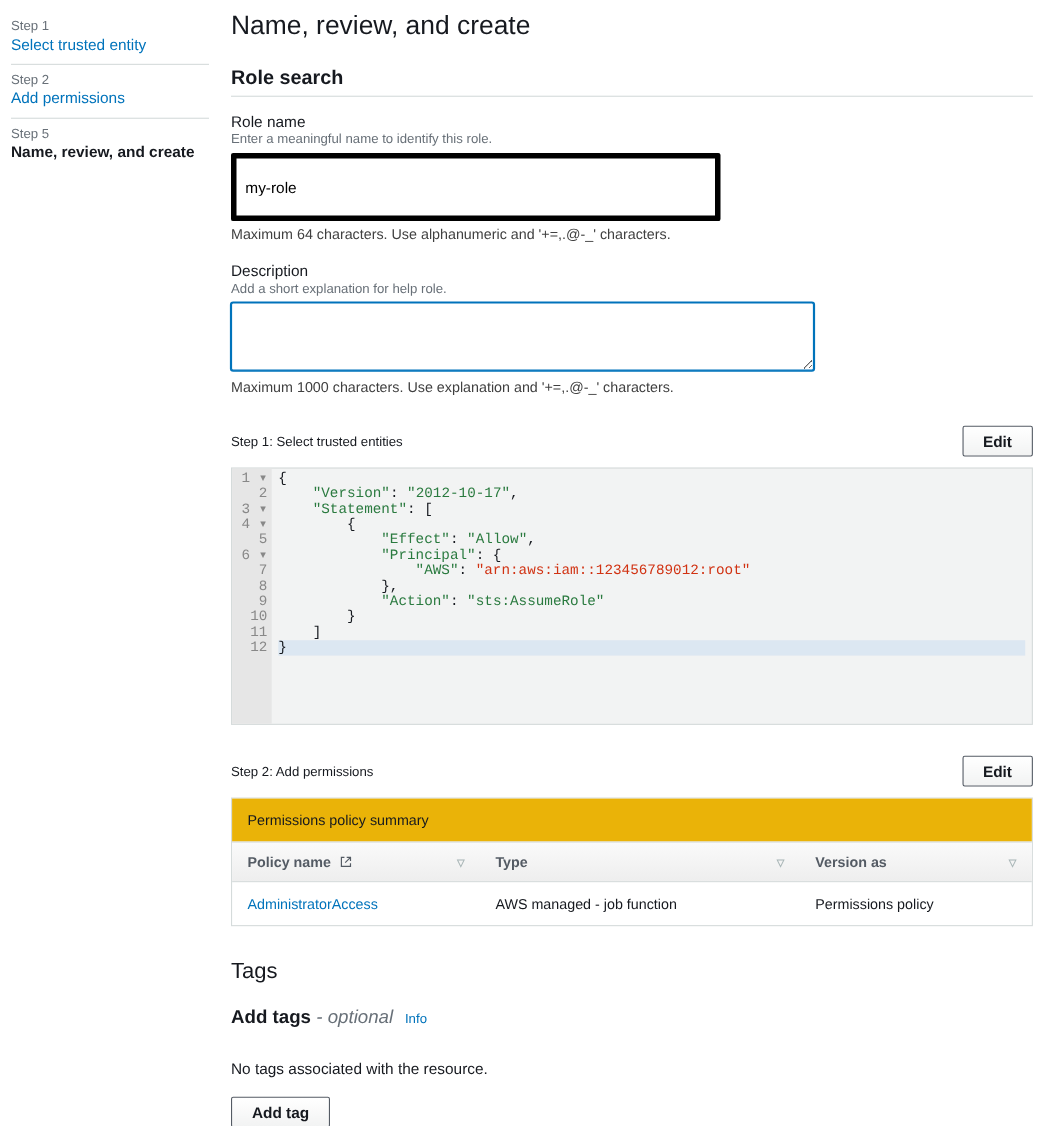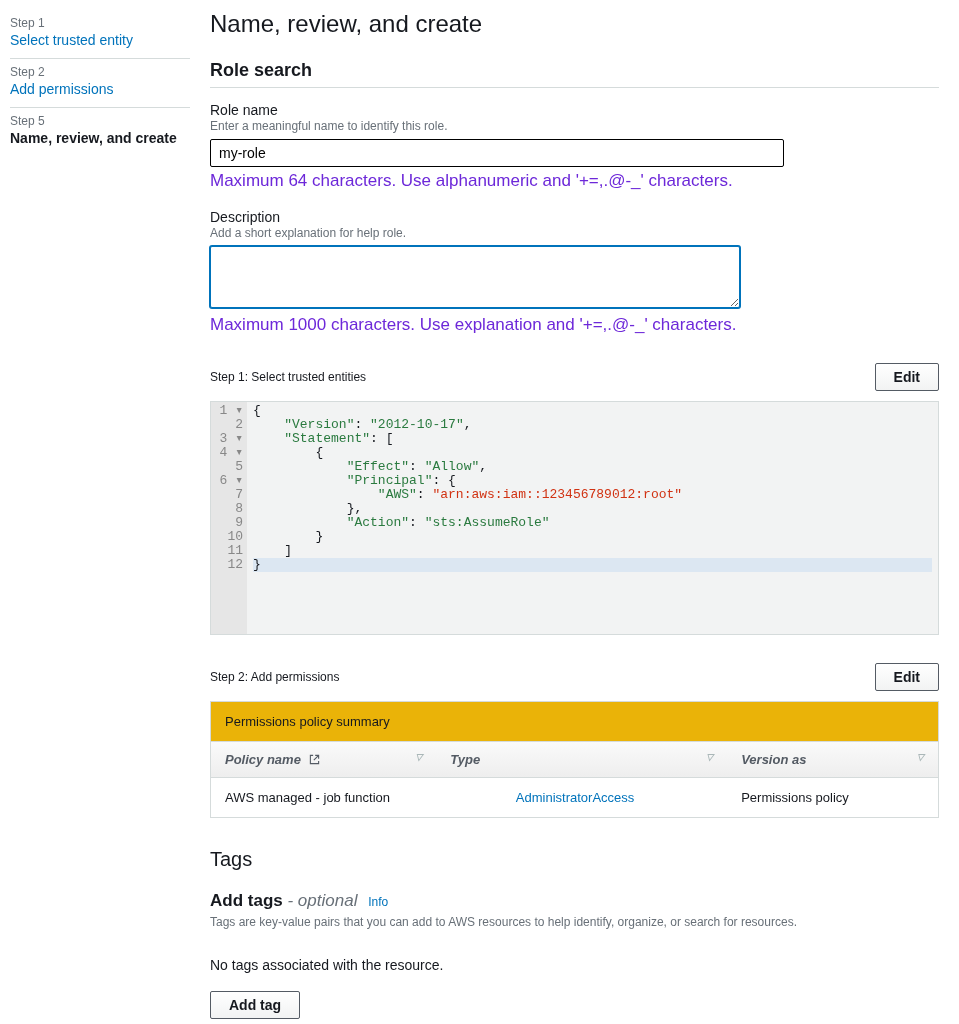--- a/index.html
+++ b/index.html
@@ -50,41 +50,41 @@
 .field-label {
   font-size: 14px;
   color: #16191f;
 }
 .field-hint {
   font-size: 12px;
   color: #687078;
   margin-top: 1px;
 }
 .text-input {
-  width: 574px;
-  padding: 5px 8px;
-  border: 1px solid #000000;
+  width: 445px;
+  padding: 18px 8px;
+  border: 5px solid #000000;
   border-radius: 2px;
   font-size: 14px;
   margin-top: 6px;
 }
 .textarea-input {
   width: 530px;
   height: 62px;
   padding: 5px 8px;
   border: 1px solid #0073bb;
   border-radius: 2px;
   font-size: 14px;
   margin-top: 6px;
   resize: both;
   box-shadow: 0 0 0 1px #0073bb;
 }
 .field-below {
-  font-size: 17px;
-  color: #6d28d9;
+  font-size: 13px;
+  color: #404040;
   margin-top: 4px;
 }
 .substep-row {
   display: flex;
   justify-content: space-between;
   align-items: center;
   margin-top: 28px;
   margin-bottom: 10px;
 }
 .substep-title {
@@ -145,22 +145,22 @@
   background: linear-gradient(#fafafa, #eee);
   border-top: 1px solid #d5dbdb;
   border-bottom: 1px solid #d5dbdb;
 }
 .perm-col {
   padding: 10px 14px;
   font-size: 13px;
   font-weight: 700;
   color: #545b64;
   display: flex;
+  align-items: center;
   justify-content: space-between;
-  font-style: italic;
 }
 .perm-col.c1 { width: 31%; }
 .perm-col.c2 { width: 40%; }
 .perm-col.c3 { width: 29%; }
 .sort-tri {
   font-size: 9px;
   color: #aab7b8;
 }
 .perm-row { display: flex; }
 .perm-cell {
@@ -304,38 +304,37 @@
       <div class="perm-col c2">
         <span>Type</span>
         <span class="sort-tri">▽</span>
       </div>
       <div class="perm-col c3">
         <span>Version as</span>
         <span class="sort-tri">▽</span>
       </div>
     </div>
     <div class="perm-row">
-      <div class="perm-cell c2">AWS managed - job function</div>
       <div class="perm-cell c1">
         <a href="#">AdministratorAccess</a>
       </div>
+      <div class="perm-cell c2">AWS managed - job function</div>
       <div class="perm-cell c3">Permissions policy</div>
     </div>
   </div>
 
   <div class="tags-hdr">Tags</div>
 
   <div>
     <span class="addtags-row">
       <span>Add tags</span>
       <span class="optional">- optional</span>
     </span>
     <span class="info-link">Info</span>
   </div>
-  <div class="tags-hint">Tags are key-value pairs that you can add to AWS resources to help identify, organize, or search for resources.</div>
 
   <div class="notags">No tags associated with the resource.</div>
 
   <button class="btn addtag-btn">Add tag</button>
   <div class="field-below" style="margin-top:6px">You can add up to 50 more tags.</div>
 
   
 </div>
 
 </body></html>

